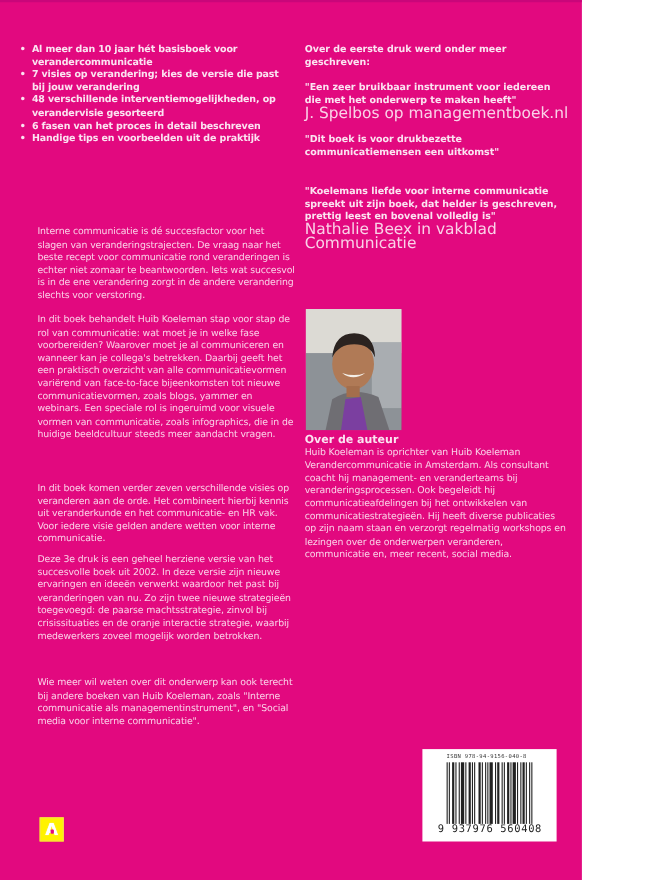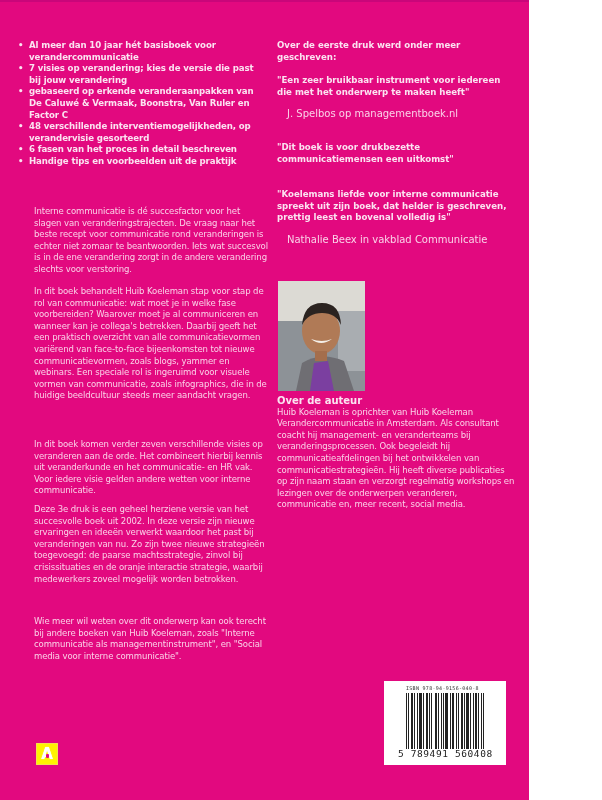--- a/index.html
+++ b/index.html
@@ -29,21 +29,21 @@
   .body-text { color: #fad2e8; font-size: 8.5px; line-height: 11.6px; letter-spacing: -0.1px; }
   .para { margin: 0; }
   .p1 { position: absolute; left: 34px; top: 204px; width: 236px; }
   .p2 { position: absolute; left: 34px; top: 284px; width: 236px; }
   .p3 { position: absolute; left: 34px; top: 437px; width: 236px; }
   .p4 { position: absolute; left: 34px; top: 502px; width: 236px; }
   .p5 { position: absolute; left: 34px; top: 614px; width: 236px; }
 
   .rhead { font-weight: bold; color: #fbe3f1; font-size: 8.6px; line-height: 11.6px; margin: 0; }
   .quote { font-weight: bold; color: #fbe3f1; font-size: 8.6px; line-height: 11.6px; margin: 0; }
-  .source { color: #fad2e8; font-size: 10px; line-height: 11.6px; margin: 10px; }
+  .source { color: #fad2e8; font-size: 14px; line-height: 11.6px; margin: 0; }
   .gap { height: 12px; }
 
   .photo {
     position: absolute; left: 278px; top: 279px; width: 87px; height: 110px;
     background: linear-gradient(180deg, #d9d6d0 0%, #c8c7c2 30%, #9ea3a6 60%, #7b7f84 100%);
     overflow: hidden;
   }
   .photo svg { display: block; }
 
   .author { position: absolute; left: 277px; top: 393px; width: 240px; }
@@ -67,21 +67,20 @@
 </style>
 </head>
 <body>
 
 <div class="cover">
 
   <div class="col-left">
     <ul class="bullets">
       <li>Al meer dan 10 jaar hét basisboek voor verandercommunicatie</li>
       <li>7 visies op verandering; kies de versie die past bij jouw verandering</li>
-      <li>gebaseerd op erkende veranderaanpakken van De Caluwé &amp; Vermaak, Boonstra, Van Ruler en Factor C</li>
       <li>48 verschillende interventiemogelijkheden, op verandervisie gesorteerd</li>
       <li>6 fasen van het proces in detail beschreven</li>
       <li>Handige tips en voorbeelden uit de praktijk</li>
     </ul>
   </div>
 
   <p class="para body-text p1">Interne communicatie is dé succesfactor voor het slagen van veranderingstrajecten. De vraag naar het beste recept voor communicatie rond veranderingen is echter niet zomaar te beantwoorden. Iets wat succesvol is in de ene verandering zorgt in de andere verandering slechts voor verstoring.</p>
   <p class="para body-text p2">In dit boek behandelt Huib Koeleman stap voor stap de rol van communicatie: wat moet je in welke fase voorbereiden? Waarover moet je al communiceren en wanneer kan je collega's betrekken. Daarbij geeft het een praktisch overzicht van alle communicatievormen variërend van face-to-face bijeenkomsten tot nieuwe communicatievormen, zoals blogs, yammer en webinars. Een speciale rol is ingeruimd voor visuele vormen van communicatie, zoals infographics, die in de huidige beeldcultuur steeds meer aandacht vragen.</p>
   <p class="para body-text p3">In dit boek komen verder zeven verschillende visies op veranderen aan de orde. Het combineert hierbij kennis uit veranderkunde en het communicatie- en HR vak. Voor iedere visie gelden andere wetten voor interne communicatie.</p>
   <p class="para body-text p4">Deze 3e druk is een geheel herziene versie van het succesvolle boek uit 2002. In deze versie zijn nieuwe ervaringen en ideeën verwerkt waardoor het past bij veranderingen van nu. Zo zijn twee nieuwe strategieën toegevoegd: de paarse machtsstrategie, zinvol bij crisissituaties en de oranje interactie strategie, waarbij medewerkers zoveel mogelijk worden betrokken.</p>
@@ -144,20 +143,20 @@
         <span style="width:2px;margin-right:1px"></span>
       <span style="width:1px;margin-right:1px"></span>
         <span style="width:3px;margin-right:1px"></span>
       <span style="width:1px;margin-right:2px"></span>
         <span style="width:1px;margin-right:1px"></span>
       <span style="width:2px;margin-right:1px"></span>
         <span style="width:1px;margin-right:2px"></span>
       <span style="width:1px;margin-right:1px"></span>
         <span style="width:1px"></span>
     </div>
-    <div class="isbn-bottom">5 789491 560408</div>
+    <div class="isbn-bottom">9 937976 560408</div>
   </div>
 
   <div class="logo">
     <span>A</span>
     <div class="dot"></div>
   </div>
 </div>
 
 </body></html>

